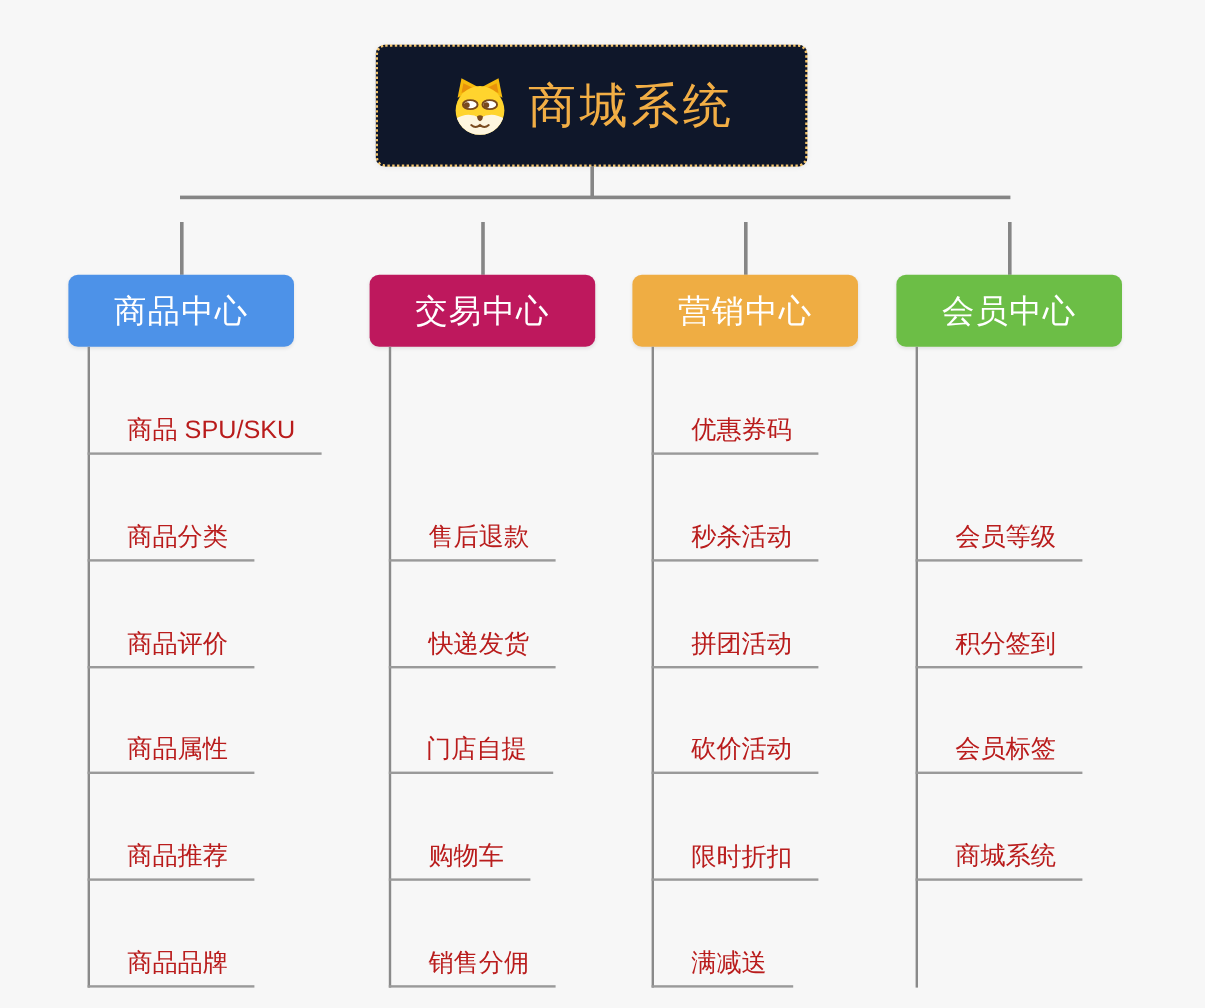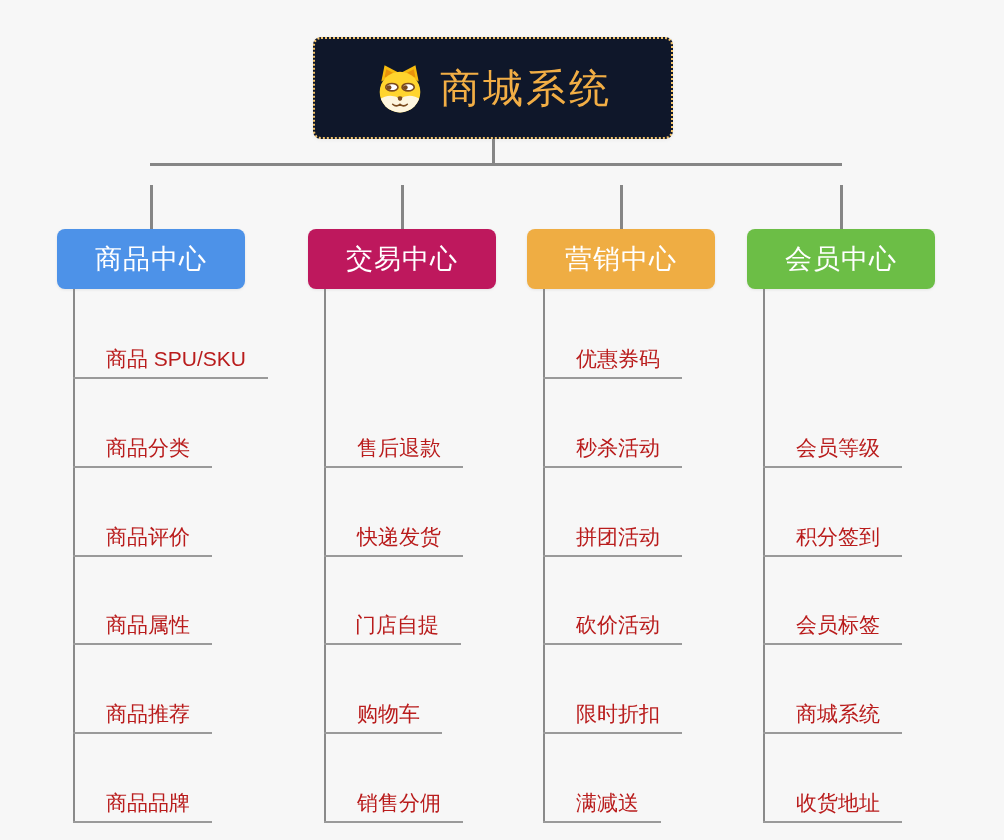--- a/index.html
+++ b/index.html
@@ -147,16 +147,15 @@
       <div class="branch" style="left: 747px;">
     <div class="drop"></div>
     <div class="branch-head" style="background: rgb(108, 190, 70);">
       <span>会员中心</span>
     </div>
     <div class="stem"></div>
         <div class="child" style="top: 205.8px;">会员等级</div>
         <div class="child" style="top: 294.6px;">积分签到</div>
         <div class="child" style="top: 383.4px;">会员标签</div>
         <div class="child" style="top: 472.2px;">商城系统</div>
-        <div class="child" style="top: 561px;">收货地址</div>
       </div>
     </div>
 </div>
 
 </body></html>

